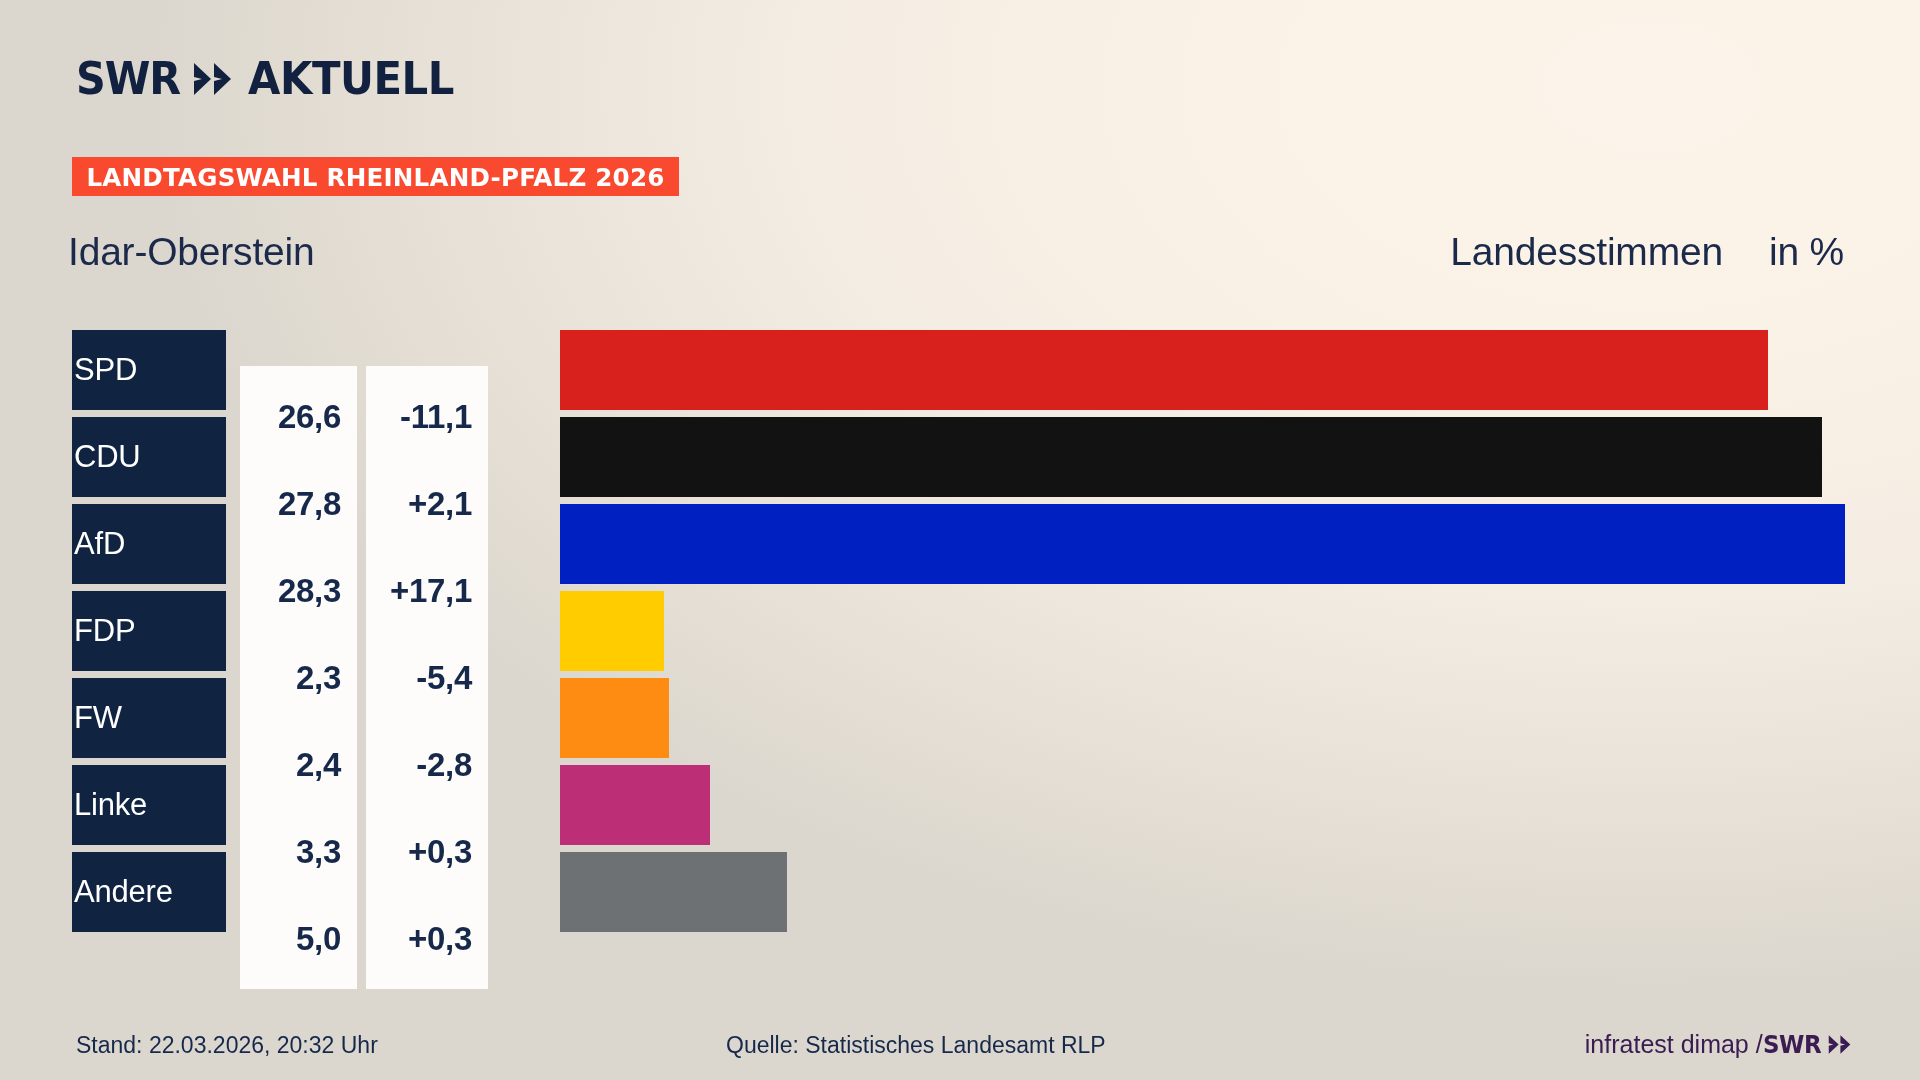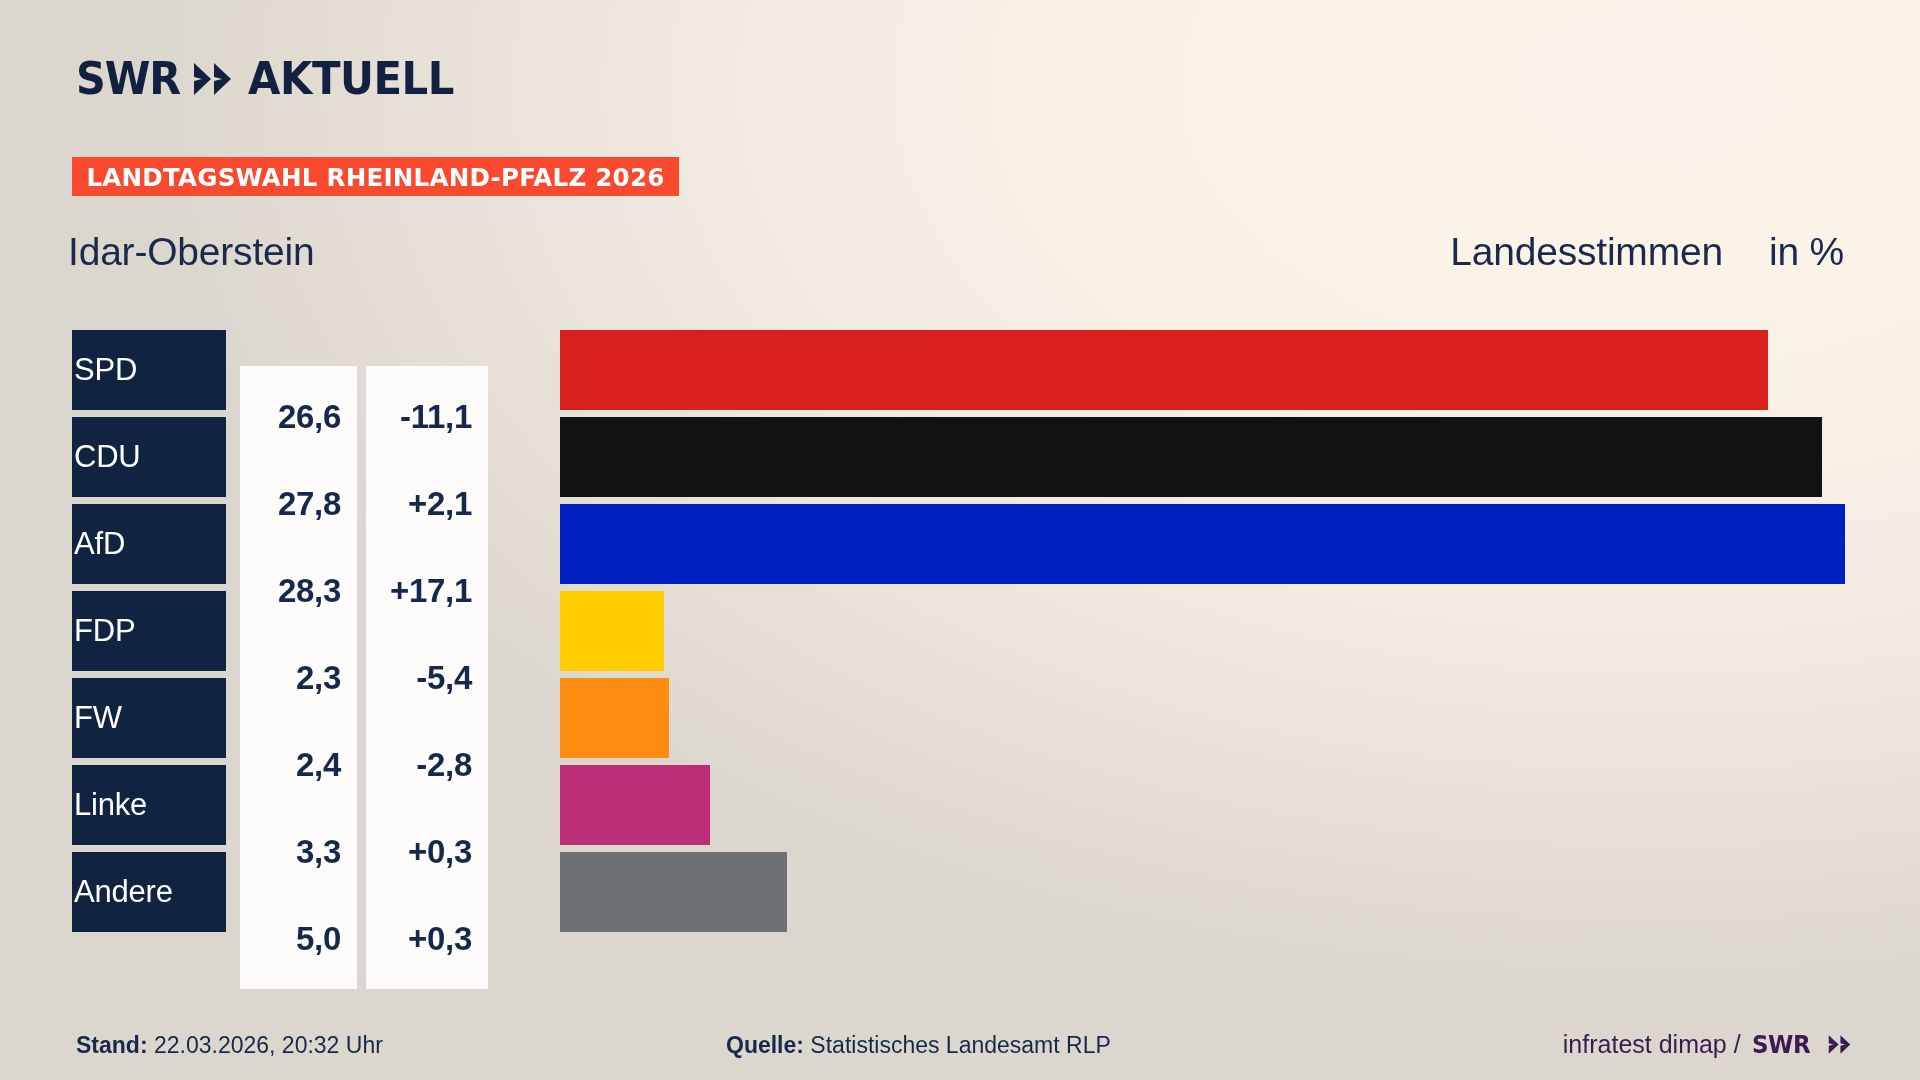--- a/index.html
+++ b/index.html
@@ -179,26 +179,26 @@
     left: 726px;
     top: 14px;
     white-space: nowrap;
   }
   #footer .f-right {
     position: absolute;
     right: 66px;
     top: 12px;
     display: flex;
     align-items: center;
-    gap: 11px;
+    gap: 0px;
     color: #3a1b52;
     font-size: 25px;
     white-space: nowrap;
   }
-  .f-bold { font-weight: 700; }
+  .f-bold { font-weight: 400; }
   .f-swr {
     font-family: "DejaVu Sans", sans-serif;
     font-weight: 700;
     font-size: 25px;
     letter-spacing: -0.5px;
     transform: scaleX(0.92);
     transform-origin: left center;
     display: inline-block;
   }
   .f-chev { display: inline-block; margin-left: 2px; line-height: 0; }

